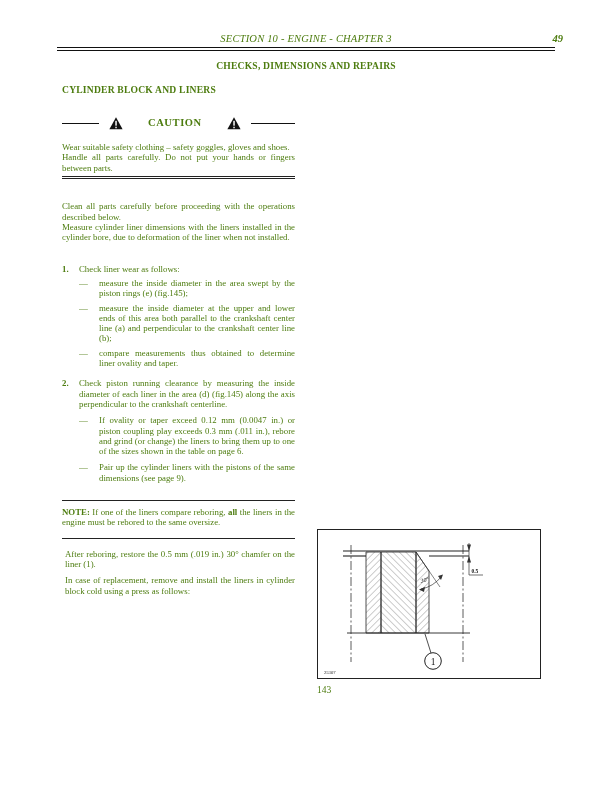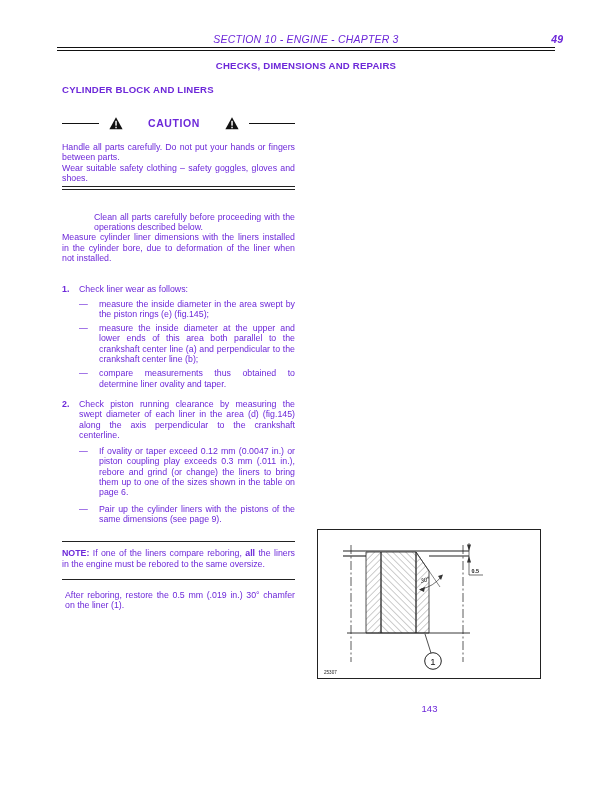--- a/index.html
+++ b/index.html
@@ -1,57 +1,57 @@
 <!DOCTYPE html>
 <html><head>
 <meta charset="utf-8">
 <style>
   html,body{margin:0;padding:0;background:#e8e8e8;}
   .page{
     position:relative;width:612px;height:792px;background:#fff;
-    font-family:Liberation Sans, sans-serif;color:#6d28d9;
+    font-family:Liberation Serif, serif;color:#4d7c0f;
     margin:0 auto;overflow:hidden;
   }
   
   .running-head{position:absolute;top:33px;left:57px;width:498px;height:13px;}
   .rh-title{position:absolute;left:0;right:0;text-align:center;font-size:10.5px;font-style:italic;letter-spacing:.2px;}
   .rh-page{position:absolute;right:-8px;top:0;font-size:10.5px;font-style:italic;font-weight:bold;}
   .rh-rule{position:absolute;top:47px;left:57px;width:498px;height:1.5px;border-top:1.8px solid #111;border-bottom:.8px solid #111;}
   
   .section-title{position:absolute;top:60px;left:57px;width:498px;text-align:center;font-size:9.6px;font-weight:bold;letter-spacing:.2px;}
   .subsection-title{position:absolute;top:84px;left:62px;font-size:9.6px;font-weight:bold;letter-spacing:.2px;}
   
   .col{position:absolute;left:62px;top:117px;width:233px;font-size:8.8px;line-height:10.3px;text-align:justify;}
   p{margin:0;}
   .caution-head{display:flex;align-items:center;height:13px;margin-bottom:12px;}
   .cau-line-l{width:37px;border-top:1.4px solid #111;}
   .cau-line-r{flex:1;border-top:1.4px solid #111;}
   .cau-label{font-size:10.5px;font-weight:bold;letter-spacing:.6px;margin:0 15px;}
   .tri{margin:0 10px;flex:none;display:block;}
   .rule-double{height:1.6px;border-top:1px solid #222;border-bottom:1px solid #222;margin-top:3px;}
   .rule{border-top:1.5px solid #222;height:0;}
-  .p1{margin-top:22px;margin-left:32px;}
+  .p1{margin-top:22px;}
   .p2{}
   .step{display:flex;margin-top:21px;}
   .step2{margin-top:10px;}
   .step-num{width:17px;flex:none;font-weight:bold;}
   .step-text{flex:1;text-align:justify;}
   .sub{display:flex;margin-top:4px;padding-left:17px;}
   .sub-m6{margin-top:6px;}
   .sub-dash{width:20px;flex:none;}
   .sub-text{flex:1;text-align:justify;}
   .rule-note-top{margin-top:17px;}
   .note{margin-top:6px;}
   .rule-note-bot{margin-top:10px;}
   .close1{margin-top:10px;padding-left:3px;}
   .close2{margin-top:6px;padding-left:3px;}
   b{font-weight:bold;}
   
   .figure-box{position:absolute;left:317px;top:529px;width:222px;height:148px;border:1.5px solid #222;background:#fff;}
-  .figure-num{position:absolute;left:317px;top:703px;width:225px;text-align:center;font-size:9.5px;}
+  .figure-num{position:absolute;left:317px;top:685px;width:225px;text-align:left;font-size:9.5px;}
 </style>
 </head>
 <body>
 
 <div class="page">
 
   <div class="running-head">
     <div class="rh-title">SECTION 10 - ENGINE - CHAPTER 3</div>
     <div class="rh-page">49</div>
   </div>
@@ -71,22 +71,22 @@
           <rect x="9" y="14" width="2.1" height="2.2" fill="#fff"></rect>
         </svg>
         <span class="cau-label">CAUTION</span>
         <svg class="tri" viewBox="0 0 20 18" width="14" height="12.5">
           <path d="M10 0.5 L19.5 17.5 H0.5 Z" fill="#111"></path>
           <rect x="9" y="5.5" width="2.1" height="7" fill="#fff"></rect>
           <rect x="9" y="14" width="2.1" height="2.2" fill="#fff"></rect>
         </svg>
         <span class="cau-line-r"></span>
       </div>
+      <p>Wear suitable safety clothing – safety goggles, gloves and shoes.</p>
       <p>Handle all parts carefully. Do not put your hands or fingers between parts.</p>
-      <p>Wear suitable safety clothing – safety goggles, gloves and shoes.</p>
       <div class="rule-double"></div>
     </div>
 
     <p class="p1">Clean all parts carefully before proceeding with the operations described below.</p>
     <p class="p2">Measure cylinder liner dimensions with the liners installed in the cylinder bore, due to deformation of the liner when not installed.</p>
 
     <div class="step">
       <span class="step-num">1.</span>
       <span class="step-text">Check liner wear as follows:</span>
     </div>
@@ -98,36 +98,37 @@
       <span class="sub-dash">—</span>
       <span class="sub-text">measure the inside diameter at the upper and lower ends of this area both parallel to the crankshaft center line (a) and perpendicular to the crankshaft center line (b);</span>
     </div>
     <div class="sub">
       <span class="sub-dash">—</span>
       <span class="sub-text">compare measurements thus obtained to determine liner ovality and taper.</span>
     </div>
 
     <div class="step step2">
       <span class="step-num">2.</span>
-      <span class="step-text">Check piston running clearance by measuring the swept diameter of each liner in the area (d) (fig.145) along the axis perpendicular to the crankshaft centerline.</span>
+      <span class="step-text">Check piston running clearance by measuring the inside diameter of each liner in the area (d) (fig.145) along the axis perpendicular to the crankshaft centerline.</span>
     </div>
     <div class="sub sub-m6">
       <span class="sub-dash">—</span>
       <span class="sub-text">If ovality or taper exceed 0.12 mm (0.0047 in.) or piston coupling play exceeds 0.3 mm (.011 in.), rebore and grind (or change) the liners to bring them up to one of the sizes shown in the table on page 6.</span>
     </div>
     <div class="sub sub-m6">
       <span class="sub-dash">—</span>
       <span class="sub-text">Pair up the cylinder liners with the pistons of the same dimensions (see page 9).</span>
     </div>
 
     <div class="rule rule-note-top"></div>
     <p class="note"><b>NOTE:</b><span> If one of the liners compare reboring, </span><b>all</b><span> the liners in the engine must be rebored to the same oversize.</span></p>
     <div class="rule rule-note-bot"></div>
 
     <p class="close1">After reboring, restore the 0.5 mm (.019 in.)  30° chamfer on the liner (1).</p>
+    <p class="close2">In case of replacement, remove and install the liners in cylinder block cold using a press as follows:</p>
   </div>
 
   <div class="figure-box">
     <svg width="222" height="148" viewBox="0 0 222 148">
       <defs>
         <pattern id="hA" width="4.6" height="4.6" patternUnits="userSpaceOnUse" patternTransform="rotate(45)">
           <line x1="0" y1="0" x2="0" y2="4.6" stroke="#444" stroke-width="0.55"></line>
         </pattern>
         <pattern id="hB" width="4.6" height="4.6" patternUnits="userSpaceOnUse" patternTransform="rotate(-45)">
           <line x1="0" y1="0" x2="0" y2="4.6" stroke="#444" stroke-width="0.55"></line>

